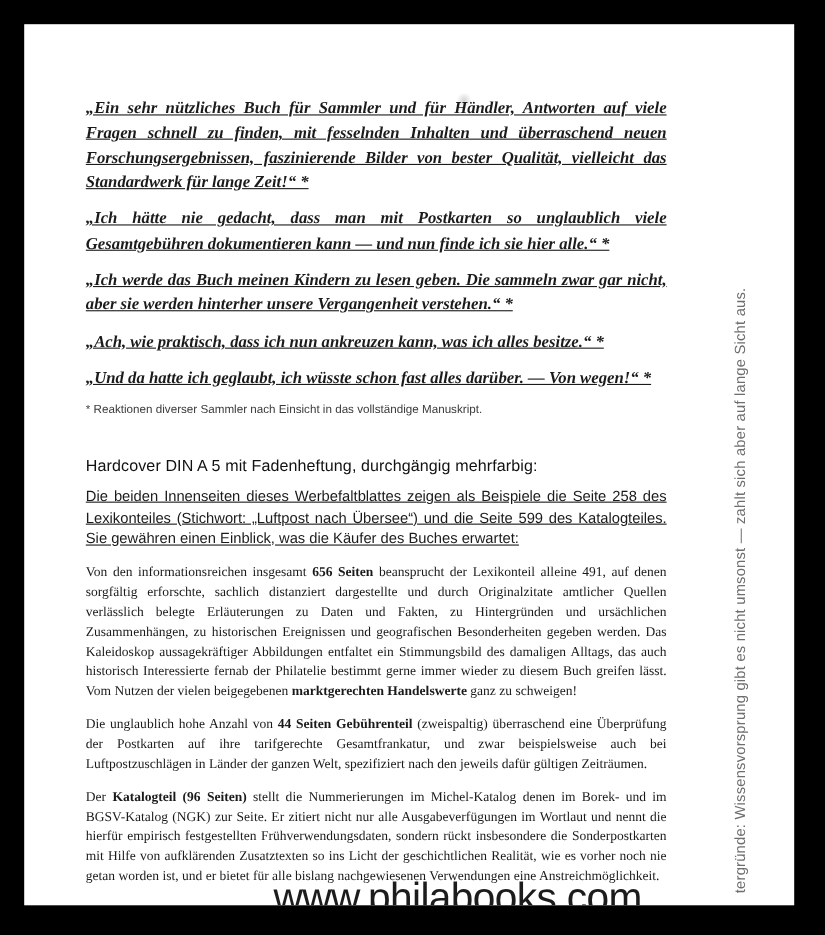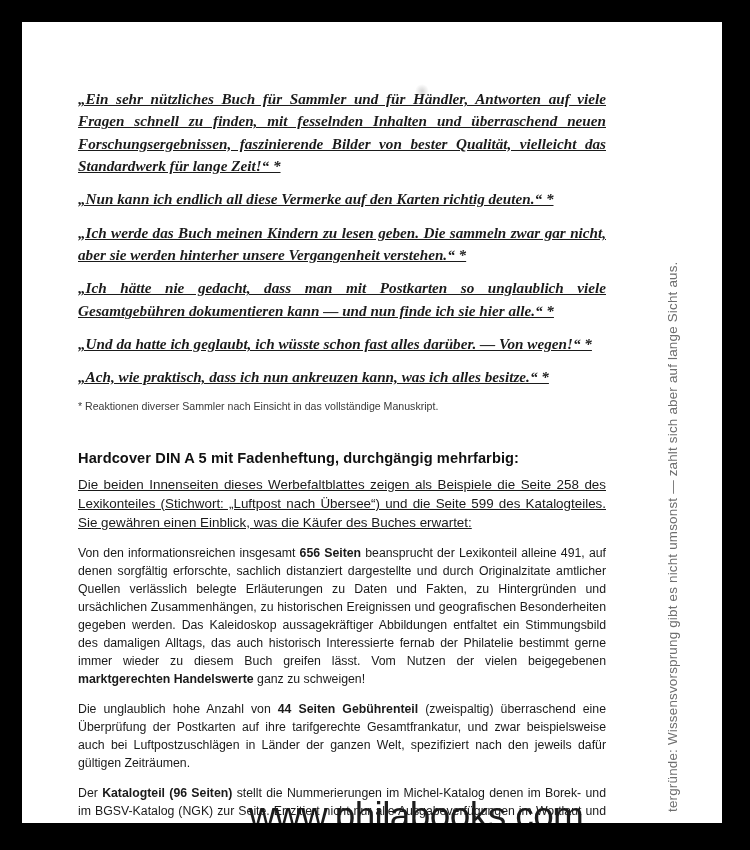--- a/index.html
+++ b/index.html
@@ -72,38 +72,38 @@
     font-size: 10.6px;
     color: #3a3a3a;
     text-align: left;
     margin: 9px 0 0 0;
     padding-right: 2px;
     line-height: 1.3;
   }
   
   .section-heading {
     font-family: "Liberation Sans", sans-serif;
-    font-weight: bold;
+    font-weight: normal;
     font-size: 14.6px;
     color: #111111;
     margin: 36px 0 9px 0;
     letter-spacing: 0.1px;
   }
   
   .lead {
     font-family: "Liberation Sans", sans-serif;
     font-size: 13.4px;
     line-height: 1.44;
     text-align: justify;
     color: #1a1a1a;
     margin: 0 0 12px 0;
     text-decoration: underline;
   }
   .body-par {
-    font-family: Liberation Sans, sans-serif;
+    font-family: Liberation Serif, serif;
     font-size: 12.3px;
     line-height: 1.465;
     text-align: justify;
     color: #1a1a1a;
     margin: 0 0 12px 0;
   }
   .body-par b { font-weight: bold; }
   .body-par:last-child { margin-bottom: 0; }
   
   .vertical-note-wrap {
@@ -146,25 +146,24 @@
 
 <div class="scan-frame">
   <div class="page">
     <div class="page-inner">
 
       <div class="scan-speck"></div>
 
       <div class="content">
 
         <p class="quote">„Ein sehr nützliches Buch für Sammler und für Händler, Antworten auf viele Fragen schnell zu finden, mit fesselnden Inhalten und überraschend neuen Forschungsergebnissen, faszinierende Bilder von bester Qualität, vielleicht das Standardwerk für lange Zeit!“ *</p>
-        <p class="quote quote-single">„Nun kann ich endlich all diese Vermerke auf den Karten richtig deuten.“ *</p>
+        <p class="quote">„Ich hätte nie gedacht, dass man mit Postkarten so unglaublich viele Gesamtgebühren dokumentieren kann — und nun finde ich sie hier alle.“ *</p>
         <p class="quote">„Ich werde das Buch meinen Kindern zu lesen geben. Die sammeln zwar gar nicht, aber sie werden hinterher unsere Vergangenheit verstehen.“ *</p>
-        <p class="quote">„Ich hätte nie gedacht, dass man mit Postkarten so unglaublich viele Gesamtgebühren dokumentieren kann — und nun finde ich sie hier alle.“ *</p>
+        <p class="quote quote-single">„Ach, wie praktisch, dass ich nun ankreuzen kann, was ich alles besitze.“ *</p>
         <p class="quote quote-single">„Und da hatte ich geglaubt, ich wüsste schon fast alles darüber. — Von wegen!“ *</p>
-        <p class="quote quote-single">„Ach, wie praktisch, dass ich nun ankreuzen kann, was ich alles besitze.“ *</p>
 
         <p class="footnote">* Reaktionen diverser Sammler nach Einsicht in das vollständige Manuskript.</p>
 
         <h2 class="section-heading">Hardcover DIN A 5 mit Fadenheftung, durchgängig mehrfarbig:</h2>
 
         <p class="lead">Die beiden Innenseiten dieses Werbefaltblattes zeigen als Beispiele die Seite 258 des Lexikonteiles (Stichwort: „Luftpost nach Übersee“) und die Seite 599 des Katalogteiles. Sie gewähren einen Einblick, was die Käufer des Buches erwartet:</p>
 
         <p class="body-par"><span>Von den informationsreichen insgesamt </span><b>656 Seiten</b><span> beansprucht der Lexikonteil alleine 491, auf denen sorgfältig erforschte, sachlich distanziert dargestellte und durch Originalzitate amtlicher Quellen verlässlich belegte Erläuterungen zu Daten und Fakten, zu Hintergründen und ursächlichen Zusammenhängen, zu historischen Ereignissen und geografischen Besonderheiten gegeben werden. Das Kaleidoskop aussagekräftiger Abbildungen entfaltet ein Stimmungsbild des damaligen Alltags, das auch historisch Interessierte fernab der Philatelie bestimmt gerne immer wieder zu diesem Buch greifen lässt. Vom Nutzen der vielen beigegebenen </span><b>marktgerechten Handelswerte</b><span> ganz zu schweigen!</span></p>
         <p class="body-par"><span>Die unglaublich hohe Anzahl von </span><b>44 Seiten Gebührenteil</b><span> (zweispaltig) überraschend eine Überprüfung der Postkarten auf ihre tarifgerechte Gesamtfrankatur, und zwar beispielsweise auch bei Luftpostzuschlägen in Länder der ganzen Welt, spezifiziert nach den jeweils dafür gültigen Zeiträumen.</span></p>
         <p class="body-par"><span>Der </span><b>Katalogteil (96 Seiten)</b><span> stellt die Nummerierungen im Michel-Katalog denen im Borek- und im BGSV-Katalog (NGK) zur Seite. Er zitiert nicht nur alle Ausgabeverfügungen im Wortlaut und nennt die hierfür empirisch festgestellten Frühverwendungsdaten, sondern rückt insbesondere die Sonderpostkarten mit Hilfe von aufklärenden Zusatztexten so ins Licht der geschichtlichen Realität, wie es vorher noch nie getan worden ist, und er bietet für alle bislang nachgewiesenen Verwendungen eine Anstreichmöglichkeit.</span></p>

